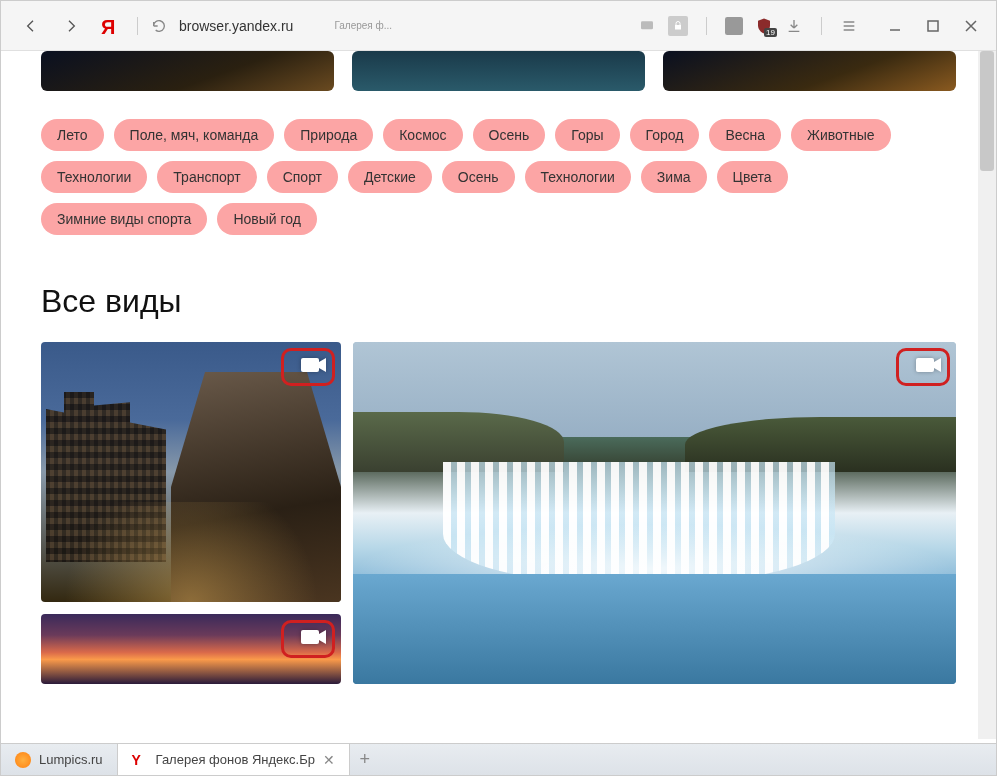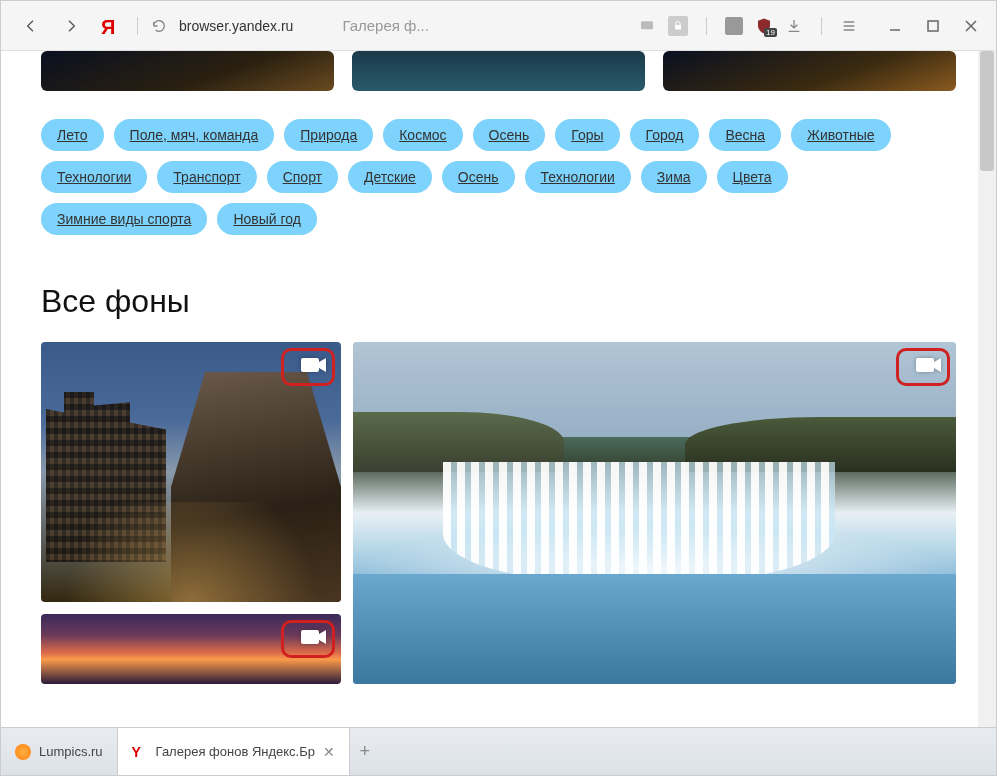--- a/index.html
+++ b/index.html
@@ -4,39 +4,39 @@
 <style>
   * { box-sizing: border-box; margin: 0; padding: 0; font-family: Arial, sans-serif; }
   body { width: 997px; height: 776px; background: #fff; position: relative; border: 1px solid #ccc; overflow: hidden; }
   .titlebar { height: 50px; background: #f5f5f5; display: flex; align-items: center; padding: 0 10px; border-bottom: 1px solid #e0e0e0; }
   .nav-btn { width: 30px; height: 30px; display: flex; align-items: center; justify-content: center; margin: 0 5px; color: #555; cursor: pointer; }
   .nav-btn svg { width: 16px; height: 16px; }
   .logo { width: 20px; height: 20px; margin: 0 10px; font-size: 20px; color: #d00; font-weight: bold; }
   .refresh { width: 20px; height: 20px; margin: 0 5px; color: #888; display:flex; align-items:center; justify-content:center;}
   .addr { display: flex; align-items: center; flex: 0 0 auto; margin-left: 5px; gap: 39px; }
   .url { font-size: 14px; color: #333; }
-  .url-rest { color: #999; margin-left: 10px; font-size: 15px; }
+  .url-rest { color: #999; margin-left: 2px; font-size: 10px; }
   .titlebar-right { margin-left: auto; display: flex; align-items: center; gap: 12px; }
   .tb-icon { width: 18px; height: 18px; color: #888; display:flex; align-items:center; justify-content:center; position:relative;}
   .lock-box { background:#ccc; width:20px; height:20px; display:flex; align-items:center; justify-content:center; border-radius:2px;}
   .shield-icon { color:#8b2b2b; }
   .badge-num { position:absolute; bottom:-2px; right:-4px; background:#444; color:#fff; font-size:8px; padding:0 2px; border-radius:2px;text-align:right;}
   .win-btns { display:flex; gap:8px; margin-left:10px;}
   .win-btn { width:30px; height:30px; display:flex; align-items:center; justify-content:center; color:#666;}
   .content { height: calc(100% - 50px - 36px); overflow: hidden; position: relative; background: #fff;}
   .scroll-tn { position:absolute; top:0; right:0; width:18px; height:100%; background:#f0f0f0;}
   .scroll-thumb { position:absolute; top:0; right:2px; width:14px; height:120px; background:#c8c8c8; border-radius:3px;}
   .page { padding: 0 40px 0 40px; }
   .top-thumbs { display:flex; gap:18px; padding-top:0; }
   .top-thumb { flex:1; height:40px; border-radius:6px; background:linear-gradient(#222,#443322); overflow:hidden; position:relative;}
   .tt1 { background: linear-gradient(160deg,#0a1020,#2a2010 60%,#6a4a20);}
   .tt2 { background: linear-gradient(#1a3a4a,#2a5a6a);}
   .tt3 { background: linear-gradient(160deg,#0a1020,#3a2a10 60%,#8a5a20);}
   .tags { margin-top: 28px; display:flex; flex-wrap:wrap; gap:10px;}
-  .tag { background:#7dd3fc; border-radius:18px; padding:8px 16px; font-size:14px; color:#333; cursor:pointer;text-decoration:underline;}
+  .tag { background:#fca5a5; border-radius:18px; padding:8px 16px; font-size:14px; color:#333; cursor:pointer;}
   .heading-row { display:flex; align-items:center; margin-top:48px; gap:30px;}
   .heading { font-size:32px; font-weight:400; color:#111;}
   .shuffle { background:#ffdd33; border-radius:6px; padding:10px 20px; font-size:15px; cursor:pointer;}
   .grid { margin-top:22px; display:flex; gap:12px;}
   .col-left { width:300px; display:flex; flex-direction:column; gap:12px;}
   .col-right { flex:1; }
   .tile { position:relative; border-radius:4px; overflow:hidden;}
   .tile-city { height:260px; background:linear-gradient(to bottom,#3a5a8a 0%,#4a6a9a 30%,#8899aa 50%,#332810 100%);}
   .city-bldg { position:absolute; bottom:40px; left:5px; width:120px; height:170px; background:repeating-linear-gradient(90deg,#3a3530 0 4px,#5a5045 4px 8px),repeating-linear-gradient(#3a3530 0 6px,#6a6050 6px 12px); background-blend-mode:overlay; opacity:0.95; clip-path:polygon(0 100%,0 10%,15% 12%,15% 0,40% 0,40% 8%,70% 6%,70% 18%,100% 22%,100% 100%);}
   .city-road { position:absolute; bottom:0; left:130px; right:0; height:230px; background:linear-gradient(170deg,#6a5a4a 0%,#2a2015 60%,#4a3520 100%); clip-path:polygon(20% 0,80% 0,120% 100%,-20% 100%);}
@@ -48,21 +48,21 @@
   .wf-hill-r { position:absolute; top:75px; right:0; width:45%; height:55px; background:linear-gradient(#4a5a3a,#2a3020); border-radius:50% 0 0 0;}
   .wf-falls { position:absolute; top:120px; left:15%; right:20%; height:120px; background:repeating-linear-gradient(90deg,rgba(255,255,255,0.95) 0 8px,rgba(200,230,245,0.7) 8px 14px); border-radius:0 0 40% 40%; filter:blur(0.5px);}
   .wf-mist { position:absolute; bottom:70px; left:0; right:0; height:90px; background:radial-gradient(ellipse at center,rgba(255,255,255,0.8),transparent 70%);}
   .wf-water { position:absolute; bottom:0; left:0; right:0; height:110px; background:linear-gradient(#6aa8d0,#3a78a0);}
   .vid-badge { position:absolute; top:14px; right:14px; width:26px; height:18px; display:flex; align-items:center; justify-content:center;}
   .vid-badge svg { width:26px; height:18px; fill:#fff; filter:drop-shadow(0 0 2px rgba(0,0,0,0.3));}
   .highlight-box { position:absolute; border:3px solid #d02020; border-radius:10px; pointer-events:none;}
   .hl1 { top:6px; right:6px; width:54px; height:38px;}
   .hl2 { top:6px; right:6px; width:54px; height:38px;}
   .hl3 { top:6px; right:6px; width:54px; height:38px;}
-  .tabbar { position:absolute; bottom:0; left:0; right:0; height:48px; background:linear-gradient(#e8ecf0,#dde2e8); border-top:1px solid #ccc; display:flex; align-items:center;}
+  .tabbar { position:absolute; bottom:0; left:0; right:0; height:32px; background:linear-gradient(#e8ecf0,#dde2e8); border-top:1px solid #ccc; display:flex; align-items:center;}
   .tab { height:100%; display:flex; align-items:center; padding:0 14px; gap:8px; border-right:1px solid #ccc; font-size:13px; color:#444; cursor:pointer;}
   .tab.active { background:#fff;}
   .tab-fav { width:16px; height:16px; border-radius:50%;}
   .fav-orange { background:radial-gradient(circle,#ffb040,#ff8010);}
   .fav-y { color:#d00; font-weight:bold; font-size:14px;}
   .tab-close { color:#888; font-size:14px;}
   .tab-add { width:30px; color:#888; text-align:center; font-size:18px;}
   .vline { width:1px; height:18px; background:#ccc; margin:0 6px;}
 </style>
 </head>
@@ -172,21 +172,21 @@
         <div class="tag">Детские</div>
         <div class="tag">Осень</div>
         <div class="tag">Технологии</div>
         <div class="tag">Зима</div>
         <div class="tag">Цвета</div>
         <div class="tag">Зимние виды спорта</div>
         <div class="tag">Новый год</div>
       </div>
 
     <div class="heading-row">
-      <div class="heading">Все фоны</div>
+      <div class="heading">Все виды</div>
     </div>
 
     <div class="grid">
       <div class="col-left">
         <div class="tile tile-city">
           <div class="city-bldg"></div>
           <div class="city-road"></div>
           <div class="city-lights"></div>
           <div class="vid-badge">
             <svg viewBox="0 0 26 18">

